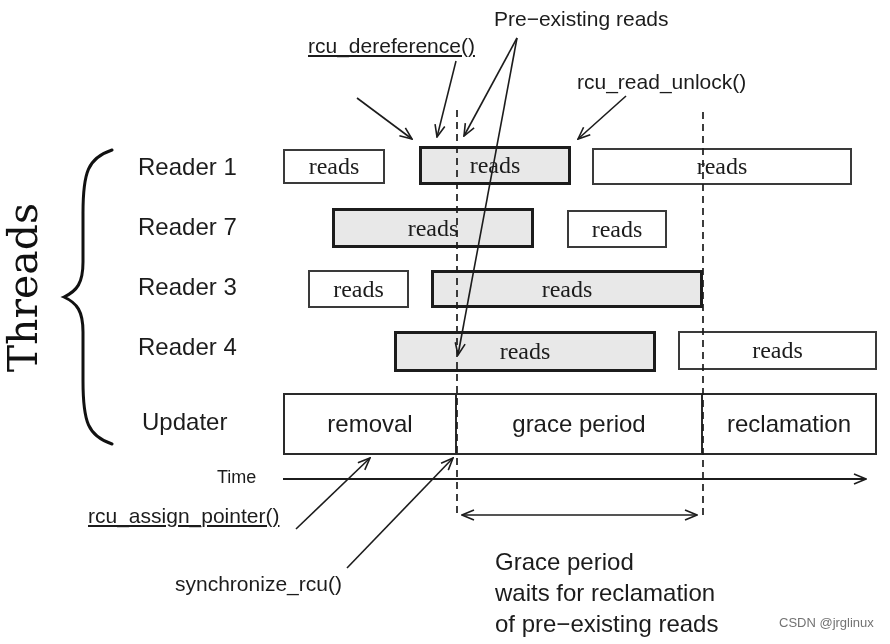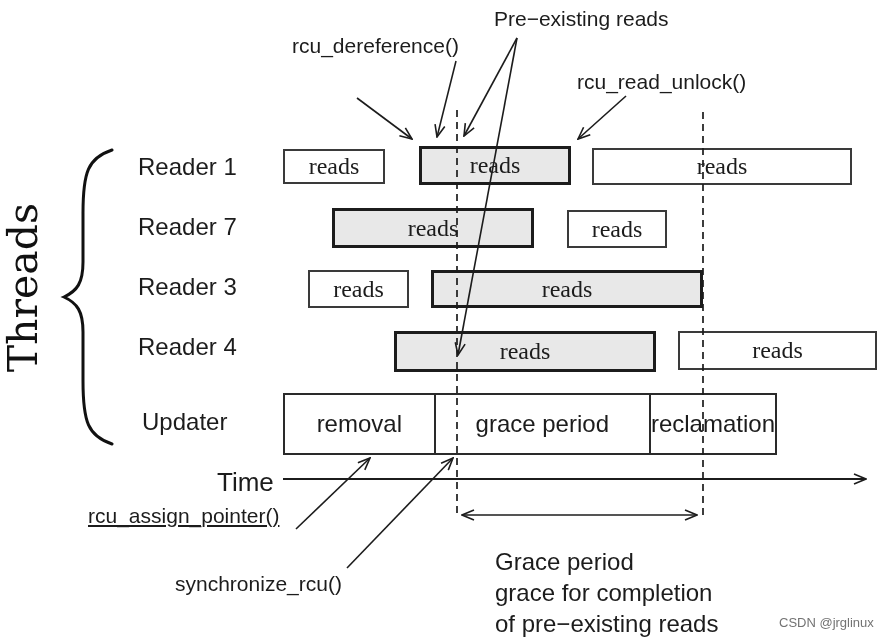--- a/index.html
+++ b/index.html
@@ -10,21 +10,21 @@
   .lbl{position:absolute;white-space:nowrap;z-index:3;}
   .fn-lbl{font-size:21px;}
   .row-lbl{font-size:24px;}
   .box{
     position:absolute;display:flex;align-items:center;justify-content:center;
     box-sizing:border-box;background:#ffffff;border:2px solid #3a3a3a;
     font-size:24px;z-index:1;font-family:Liberation Serif, serif;
   }
   .box.shaded{background:#e8e8e8;border:3px solid #1c1c1c;}
   .updater-box{
-    position:absolute;left:283px;top:393px;width:494px;height:62px;
+    position:absolute;left:283px;top:393px;width:594px;height:62px;
     box-sizing:border-box;border:2px solid #2a2a2a;display:flex;z-index:1;
   }
   .phase{
     display:flex;align-items:center;justify-content:center;
     font-size:24px;box-sizing:border-box;height:100%;
   }
   .phase.mid,.phase.right{border-left:2px solid #2a2a2a;}
   #threads-wrap{
     position:absolute;left:0;top:150px;width:46px;height:275px;
     display:flex;align-items:center;justify-content:center;z-index:3;
@@ -46,21 +46,21 @@
     <span>Threads</span>
   </div>
 
   <div class="lbl row-lbl" style="left:138px;top:153px;">Reader 1</div>
   <div class="lbl row-lbl" style="left:138px;top:213px;">Reader 7</div>
   <div class="lbl row-lbl" style="left:138px;top:273px;">Reader 3</div>
   <div class="lbl row-lbl" style="left:138px;top:333px;">Reader 4</div>
   <div class="lbl row-lbl" style="left:142px;top:408px;">Updater</div>
 
   <div class="lbl fn-lbl" style="left:494px;top:7px;">Pre−existing reads</div>
-  <div class="lbl fn-lbl" style="left:292px;top:34px;">rcu_dereference()</div>
+  <div class="lbl fn-lbl" style="left:308px;top:34px;text-decoration:underline;">rcu_dereference()</div>
   <div class="lbl fn-lbl" style="left:577px;top:70px;">rcu_read_unlock()</div>
 
   <div class="box" style="left:283px;top:149px;width:102px;height:35px;">
     <span>reads</span>
   </div>
   <div class="box shaded" style="left:419px;top:146px;width:152px;height:39px;">
     <span>reads</span>
   </div>
   <div class="box" style="left:592px;top:148px;width:260px;height:37px;">
     <span>reads</span>
@@ -92,27 +92,27 @@
       <span>removal</span>
     </div>
     <div class="phase mid" style="width:246px;">
       <span>grace period</span>
     </div>
     <div class="phase right" style="flex:1;">
       <span>reclamation</span>
     </div>
   </div>
 
-  <div class="lbl" style="left:217px;top:467px;font-size:26px;">Time</div>
+  <div class="lbl" style="left:217px;top:467px;font-size:18px;">Time</div>
   <div class="lbl fn-lbl" style="left:88px;top:504px;text-decoration:underline;">rcu_assign_pointer()</div>
   <div class="lbl fn-lbl" style="left:175px;top:572px;">synchronize_rcu()</div>
 
   <div class="lbl note" style="left:495px;top:546px;">
     <div>Grace period</div>
-    <div>grace for completion</div>
+    <div>waits for reclamation</div>
     <div>of pre−existing reads</div>
   </div>
 
   <div class="lbl" id="watermark" style="left:779px;top:615px;color:#737373;">CSDN @jrglinux</div>
 
   <svg id="overlay" width="890" height="644" viewBox="0 0 890 644">
     <defs>
       <marker id="arr" viewBox="0 0 14 12" refX="13" refY="6" markerWidth="14" markerHeight="12" markerUnits="userSpaceOnUse" orient="auto-start-reverse">
         <path d="M1,1 L13,6 L1,11" fill="none" stroke="#1c1c1c" stroke-width="1.6"></path>
       </marker>

